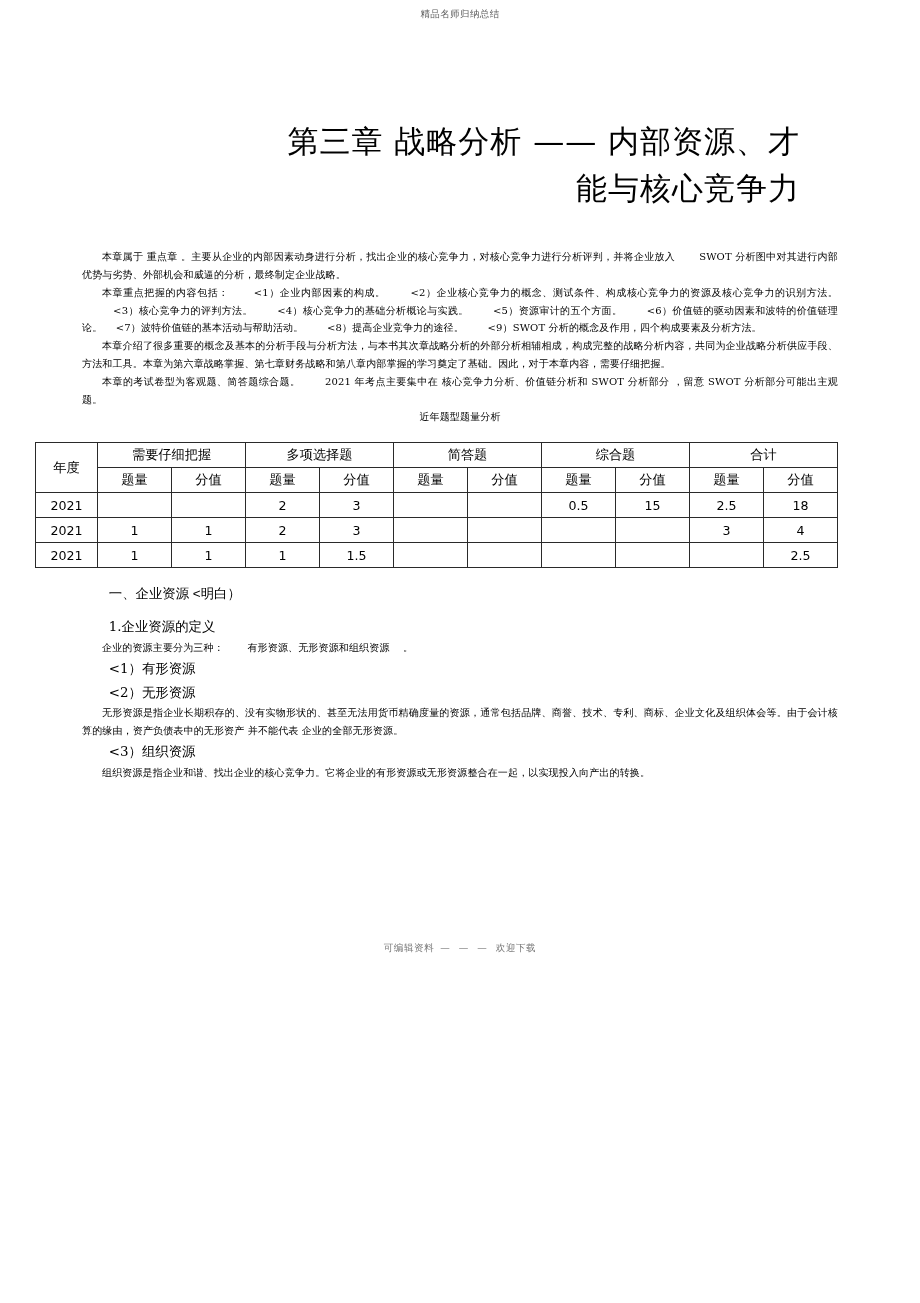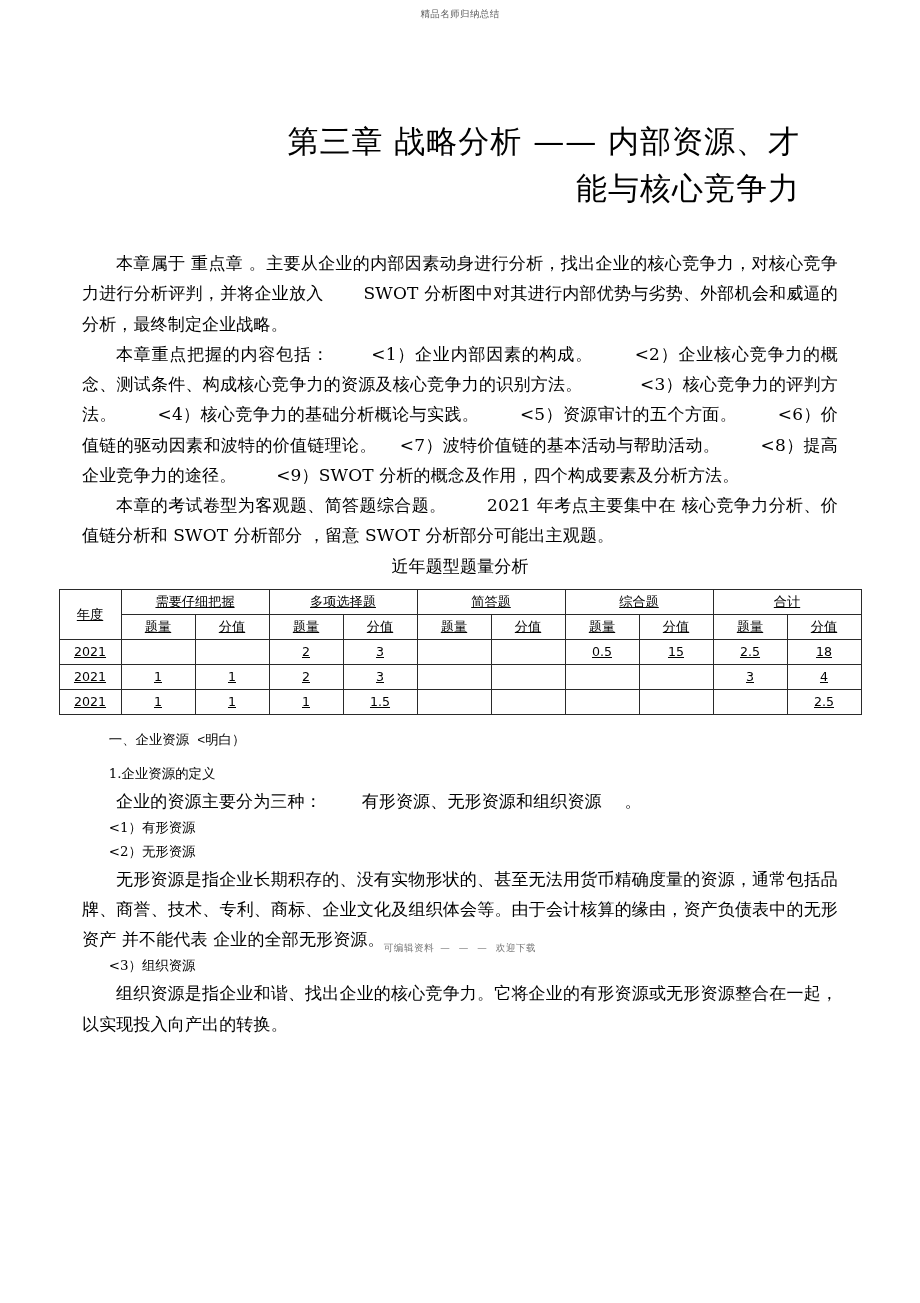--- a/index.html
+++ b/index.html
@@ -52,43 +52,42 @@
   }
 
   
   .body-wrap {
     margin-top: 36px;
     padding-left: 2px;
     padding-right: 2px;
   }
   p.para {
     margin: 0;
-    font-size: 17px;
+    font-size: 10px;
     line-height: 1.78;
     text-align: justify;
     text-justify: inter-ideograph;
     letter-spacing: .15px;
     font-family: "DejaVu Serif", "Liberation Serif", serif;
   }
   p.indent {
     text-indent: 2em;
   }
   p.center {
     text-align: center;
     text-indent: 0;
   }
   .spacer-sm { height: 9px; }
   .spacer-md { height: 14px; }
 
   
   .table-wrap {
-    margin-top: 8px;
+    margin-top: 16px;
     display: flex;
-    justify-content: center;
-    text-decoration: underline;
+    justify-content: flex-end;
   }
   table.qtable {
     border-collapse: collapse;
     width: 654px;
     font-size: 13.2px;
     font-family: "DejaVu Serif", "Liberation Serif", serif;
     table-layout: fixed;
   }
   table.qtable th,
   table.qtable td {
@@ -107,21 +106,21 @@
   }
   col.yr { width: 62px; }
   col.c  { width: 74px; }
 
   
   .sec-h1 {
     margin: 0;
     font-size: 13.4px;
     line-height: 1.78;
     text-indent: 2em;
-    font-family: Liberation Mono, monospace;
+    font-family: Liberation Sans, sans-serif;
   }
   .sec-h2 {
     margin: 0;
     font-size: 13.4px;
     line-height: 1.78;
     text-indent: 2em;
     font-family: "DejaVu Serif", "Liberation Serif", serif;
   }
 
   
@@ -148,20 +147,21 @@
 
   <div class="page-header">精品名师归纳总结</div>
 
   <h1 class="doc-title"><span>第三章 战略分析 ——  内部资源、才</span>
 <span>能与核心竞争力</span></h1>
 
   <div class="body-wrap">
 
     <p class="para indent">本章属于 重点章 。主要从企业的内部因素动身进行分析，找出企业的核心竞争力，对核心竞争力进行分析评判，并将企业放入 　　SWOT 分析图中对其进行内部优势与劣势、外部机会和威逼的分析，最终制定企业战略。</p>
     <p class="para indent">本章重点把握的内容包括： 　　&lt;1）企业内部因素的构成。 　　&lt;2）企业核心竞争力的概念、测试条件、构成核心竞争力的资源及核心竞争力的识别方法。 　　　&lt;3）核心竞争力的评判方法。 　　&lt;4）核心竞争力的基础分析概论与实践。 　　&lt;5）资源审计的五个方面。 　　&lt;6）价值链的驱动因素和波特的价值链理论。 　&lt;7）波特价值链的基本活动与帮助活动。 　　&lt;8）提高企业竞争力的途径。 　　&lt;9）SWOT 分析的概念及作用，四个构成要素及分析方法。</p>
+    <p class="para indent">本章介绍了很多重要的概念及基本的分析手段与分析方法，与本书其次章战略分析的外部分析相辅相成，构成完整的战略分析内容，共同为企业战略分析供应手段、方法和工具。本章为第六章战略掌握、第七章财务战略和第八章内部掌握的学习奠定了基础。因此，对于本章内容，需要仔细把握。</p>
     <p class="para indent">本章的考试卷型为客观题、简答题综合题。 　　2021 年考点主要集中在 核心竞争力分析、价值链分析和 SWOT 分析部分 ，留意 SWOT 分析部分可能出主观题。</p>
 
     <p class="para center">近年题型题量分析</p>
 
     <div class="table-wrap">
       <table class="qtable">
         <colgroup>
           <col class="yr">
             <col class="c">
             <col class="c">

